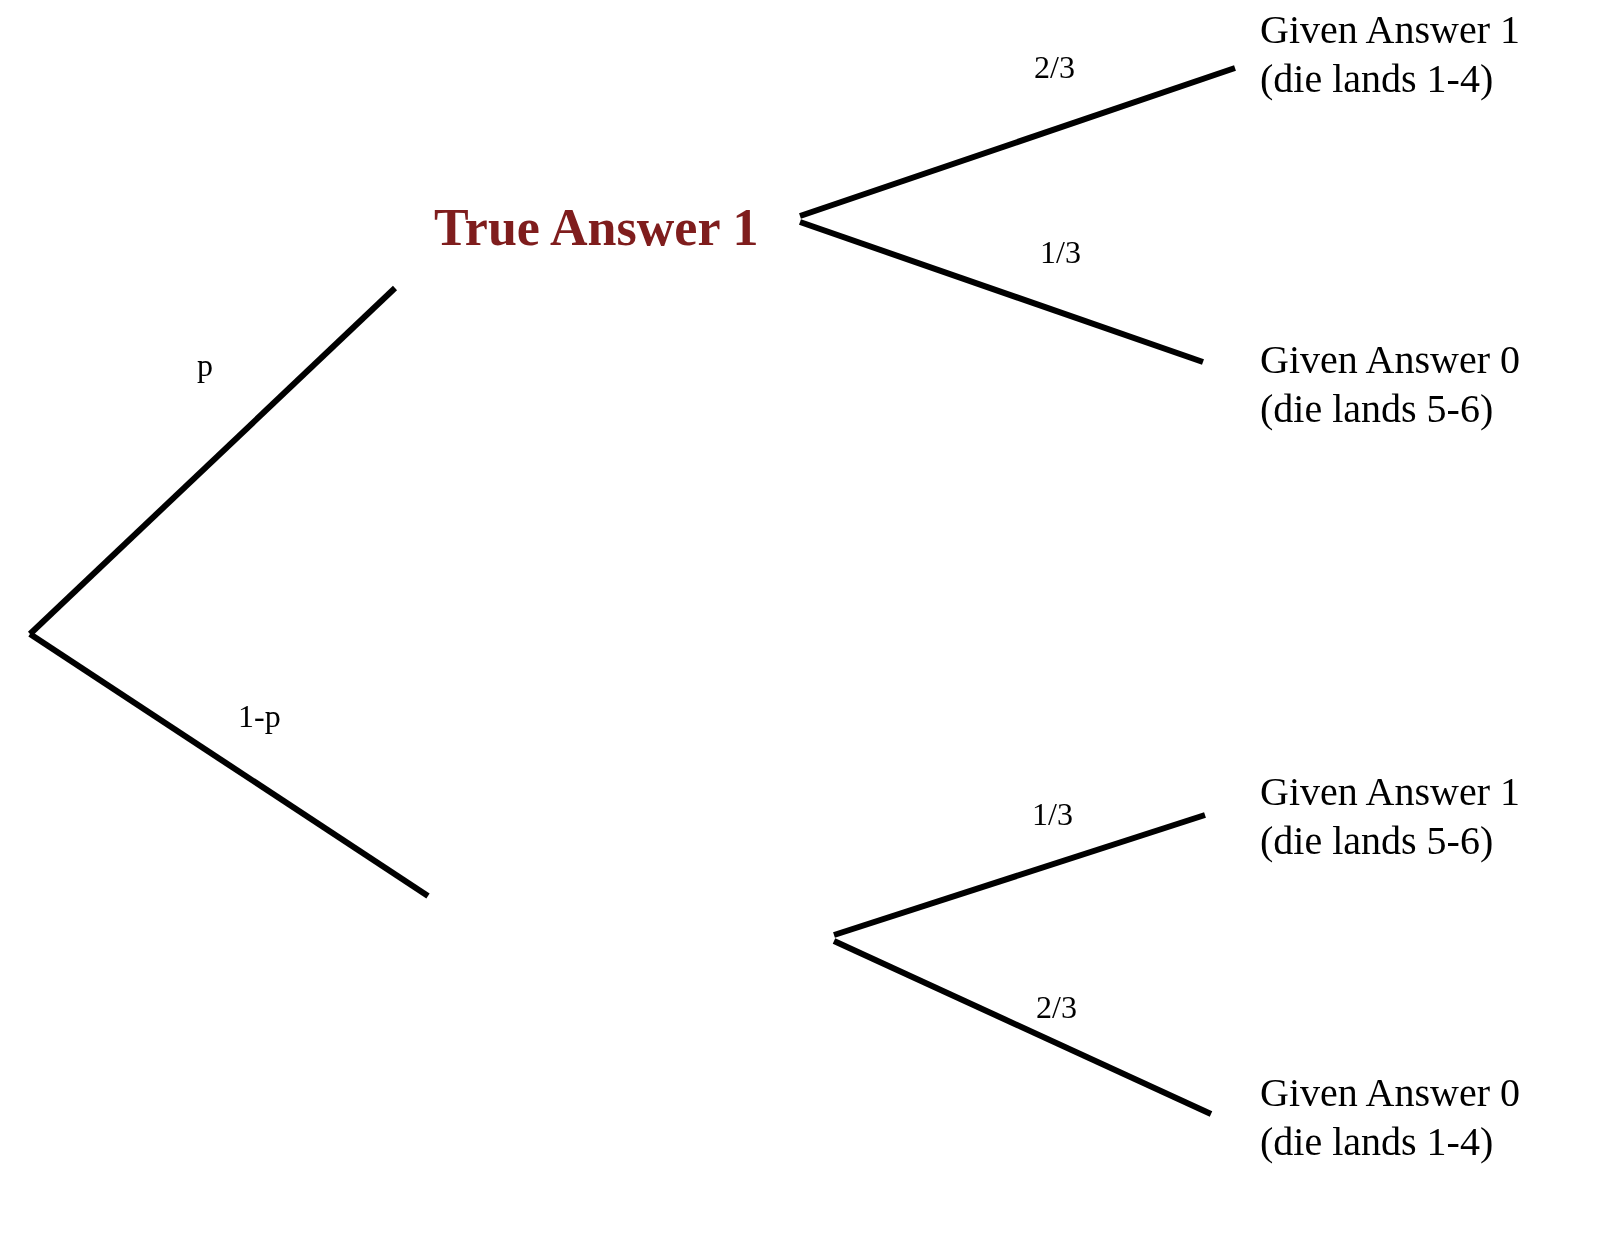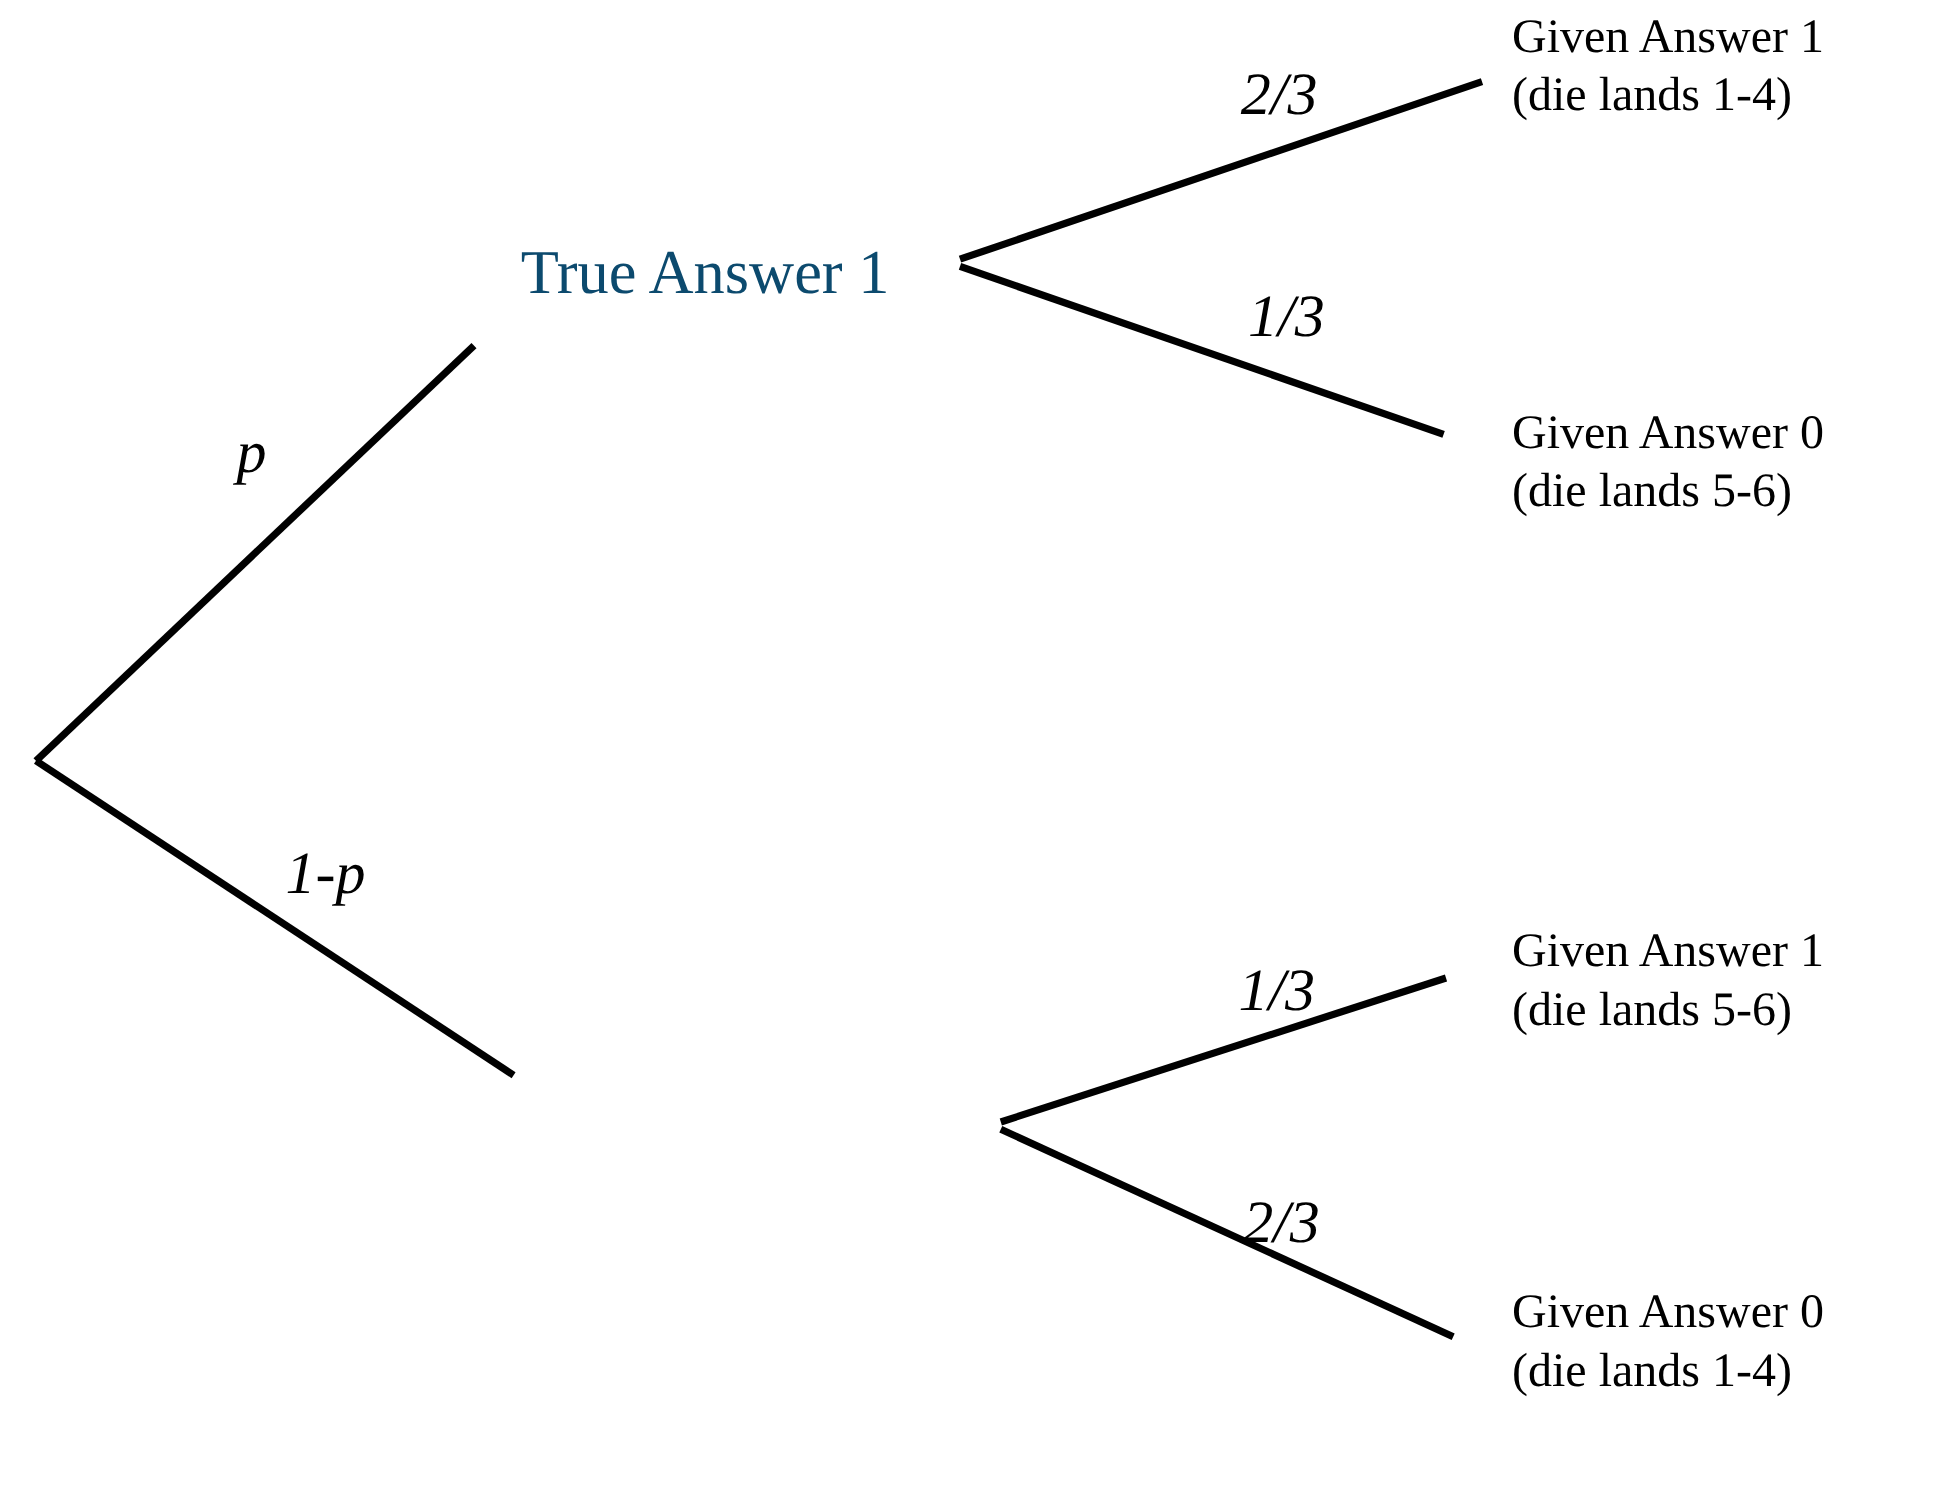--- a/index.html
+++ b/index.html
@@ -22,39 +22,39 @@
     left: 0;
     top: 0;
     width: 1612px;
     height: 1241px;
   }
   .node-label {
     position: absolute;
     white-space: nowrap;
     font-size: 52px;
     line-height: 1.0;
-    color: #0c4a6e;
+    color: #7f1d1d;
     letter-spacing: 0px;
+    font-weight: bold;
   }
   .outcome-label {
     position: absolute;
     white-space: nowrap;
     font-size: 40px;
     line-height: 1.22;
     color: #000000;
     font-family: Liberation Serif, serif;
   }
   .outcome-label .line2 {
     display: block;
   }
   .edge-label {
     position: absolute;
     white-space: nowrap;
-    font-size: 50px;
-    font-style: italic;
+    font-size: 32px;
     color: #000000;
   }
   
   #true-answer-1 { left: 434px;  top: 202px; }
   #true-answer-0 { left: 464px;  top: 884px; }
 
   #outcome-1 { left: 1260px; top: 6px;    }
   #outcome-2 { left: 1260px; top: 336px;  }
   #outcome-3 { left: 1260px; top: 768px;  }
   #outcome-4 { left: 1260px; top: 1069px; }

